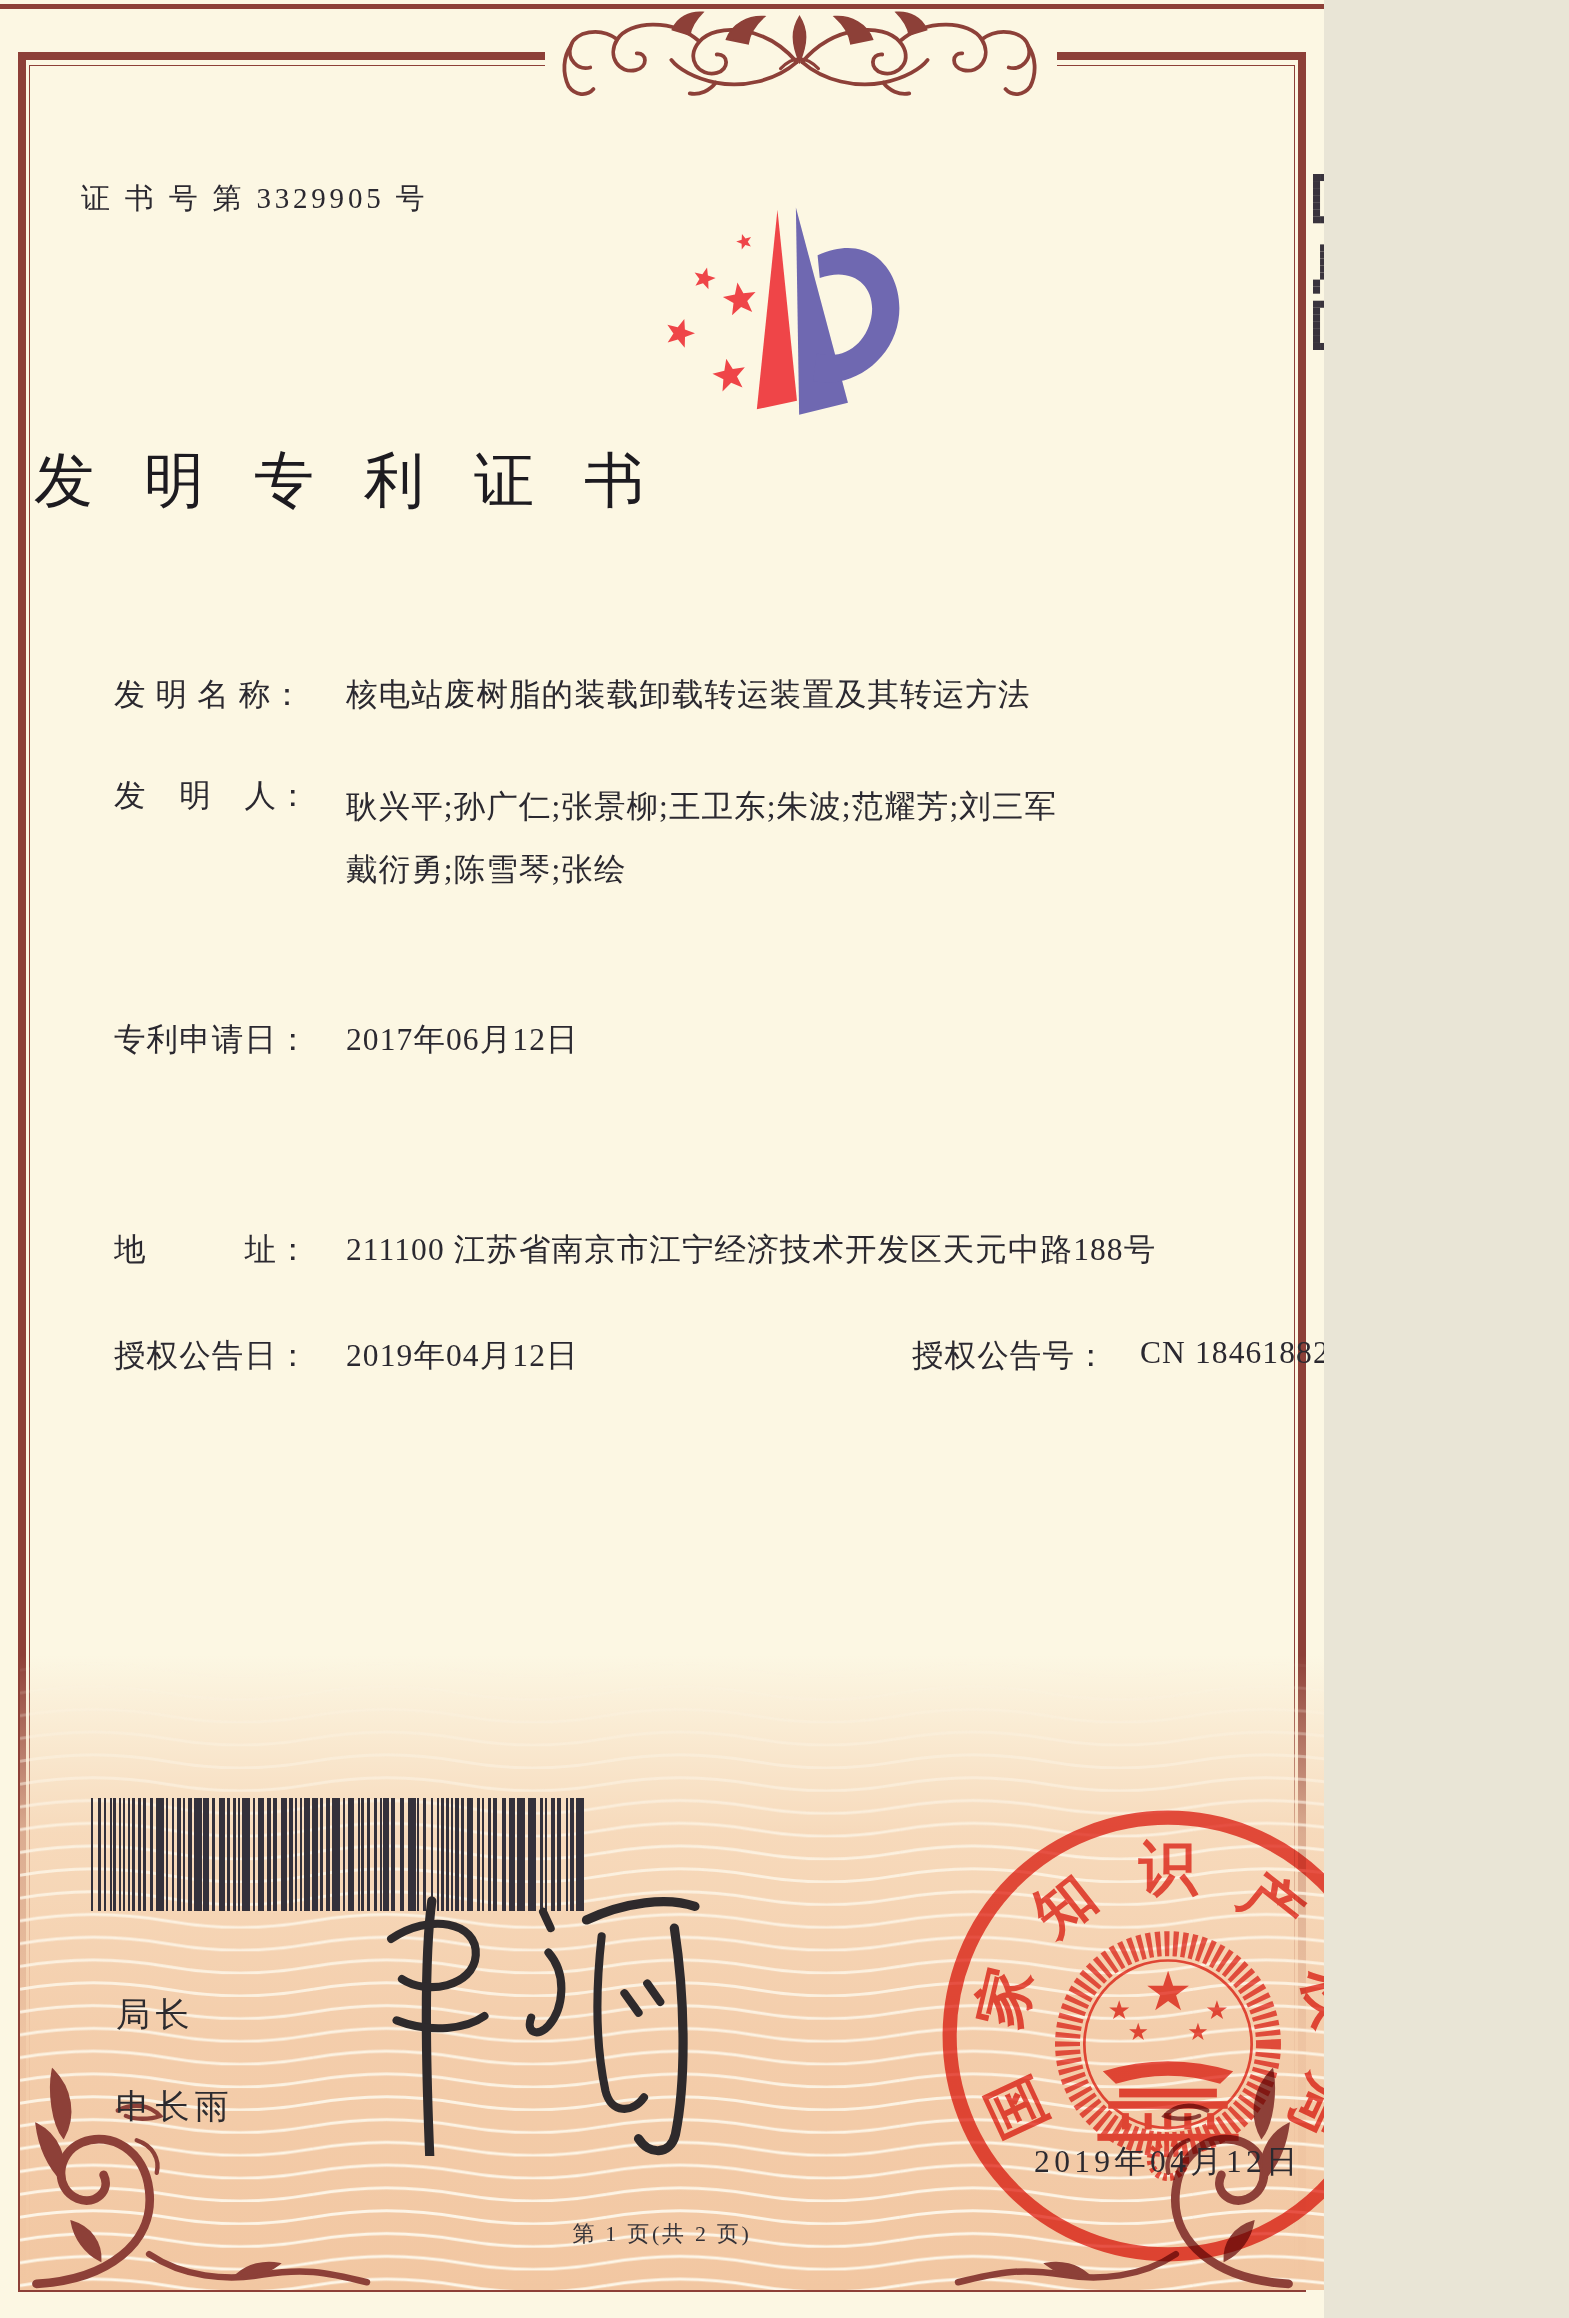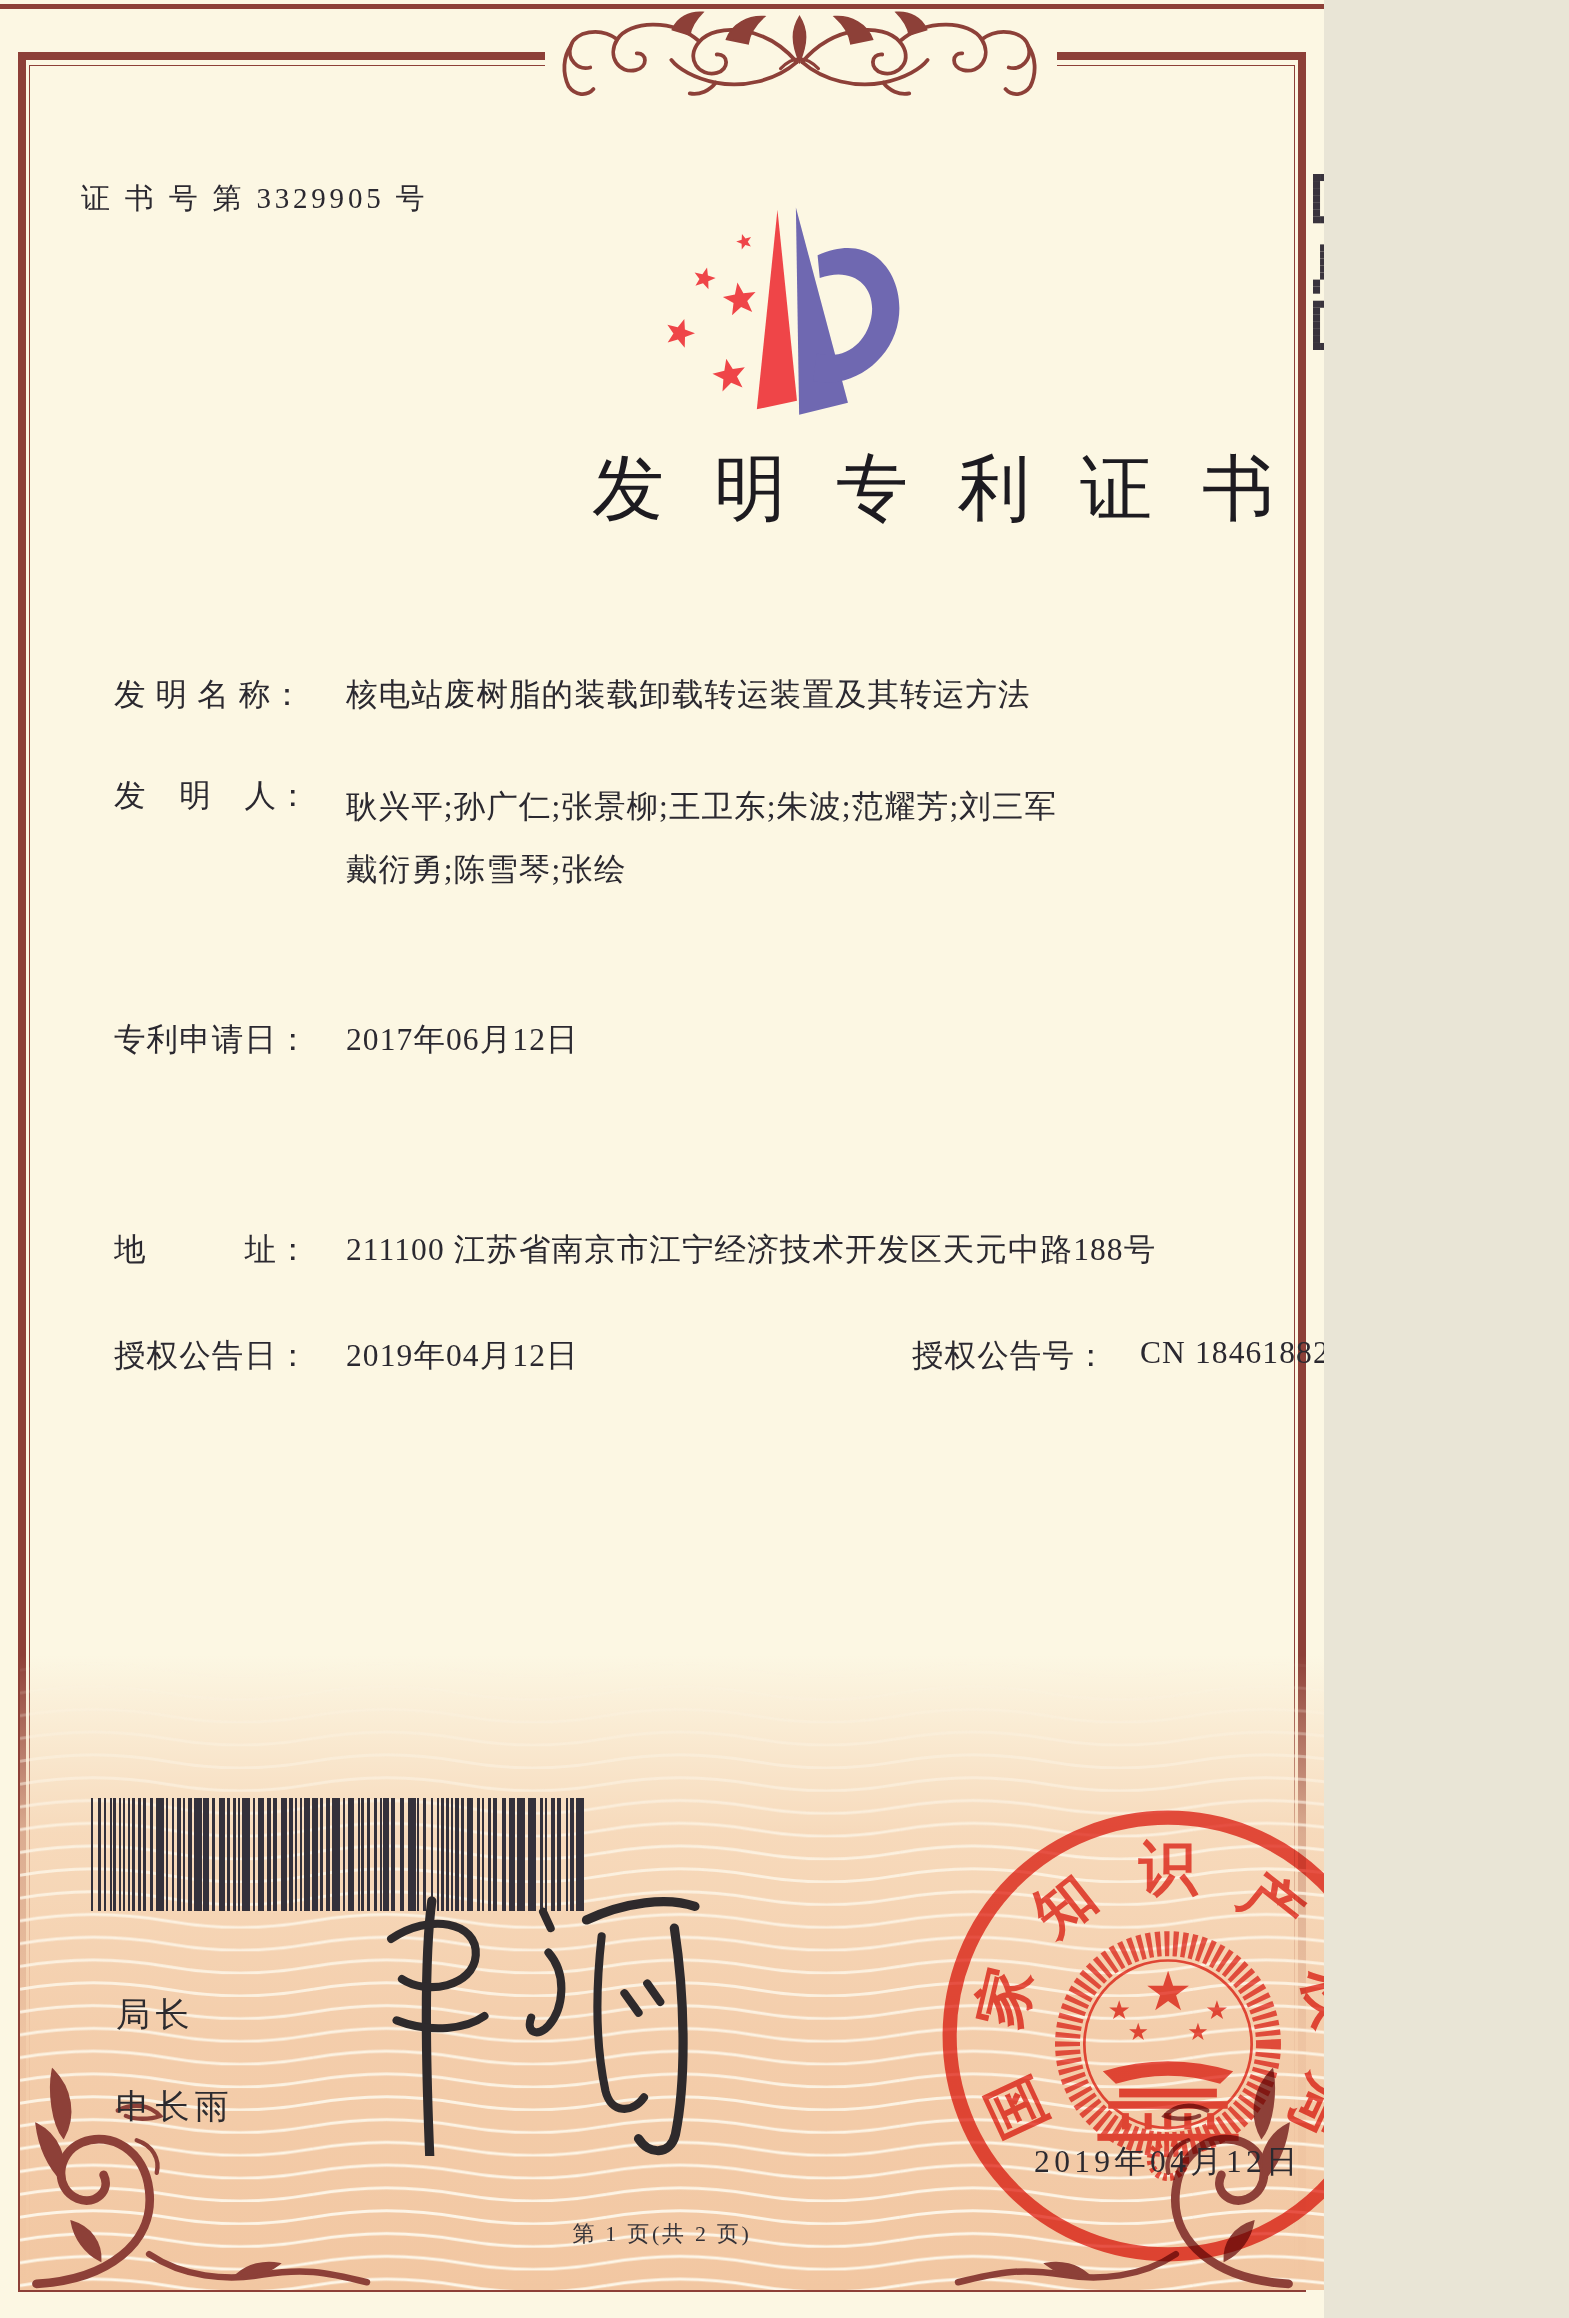--- a/index.html
+++ b/index.html
@@ -13,22 +13,22 @@
   .frame-outer{position:absolute;left:18px;right:18px;top:52px;bottom:27px;border:8.1px solid #8d4038;}
   .frame-inner{position:absolute;left:29px;right:29px;top:65px;bottom:41px;border:1.6px solid #8d4038;}
   .frame-gap{position:absolute;left:545px;top:48px;width:512px;height:24px;background:#fcf7e3;}
   .ornament-top{position:absolute;left:536px;top:7.6px;width:527px;height:93px;}
   .corner{position:absolute;width:358px;height:233px;}
   .corner.left{left:19.5px;top:2059px;}
   .corner.right{right:19.5px;top:2059px;transform:scaleX(-1);}
   .cert-no{position:absolute;left:81px;top:179px;font-size:29px;letter-spacing:3.8px;color:#2b2930;white-space:nowrap;}
   .logo{position:absolute;left:657px;top:175px;width:255px;height:243px;}
   .qr{position:absolute;left:1313px;top:174px;width:176px;height:176px;}
-  .title{position:absolute;left:0;right:0;top:441px;text-align:right;font-size:72px;
-         letter-spacing:50px;padding-left:72px;color:#1d1b20;white-space:nowrap;}
+  .title{position:absolute;left:0;right:0;top:441px;text-align:left;font-size:60px;
+         letter-spacing:50px;padding-left:34px;color:#1d1b20;white-space:nowrap;}
   .row{position:absolute;left:114px;font-size:31.5px;color:#2b2930;white-space:nowrap;letter-spacing:1.1px;}
   .row .lab{display:inline-block;min-width:232px;vertical-align:top;}
   .row .lab2{display:inline-block;min-width:228px;vertical-align:top;}
   .row .val{letter-spacing:1.1px;}
   .val-multi{display:inline-block;white-space:pre-line;line-height:63px;vertical-align:top;}
   .r-name{top:674px;}
   .r-inventors{top:775px;}
   .r-patno{top:883px;}
   .r-filing{top:999px;margin-top:20px;}
   .r-patentee{top:1115px;}

